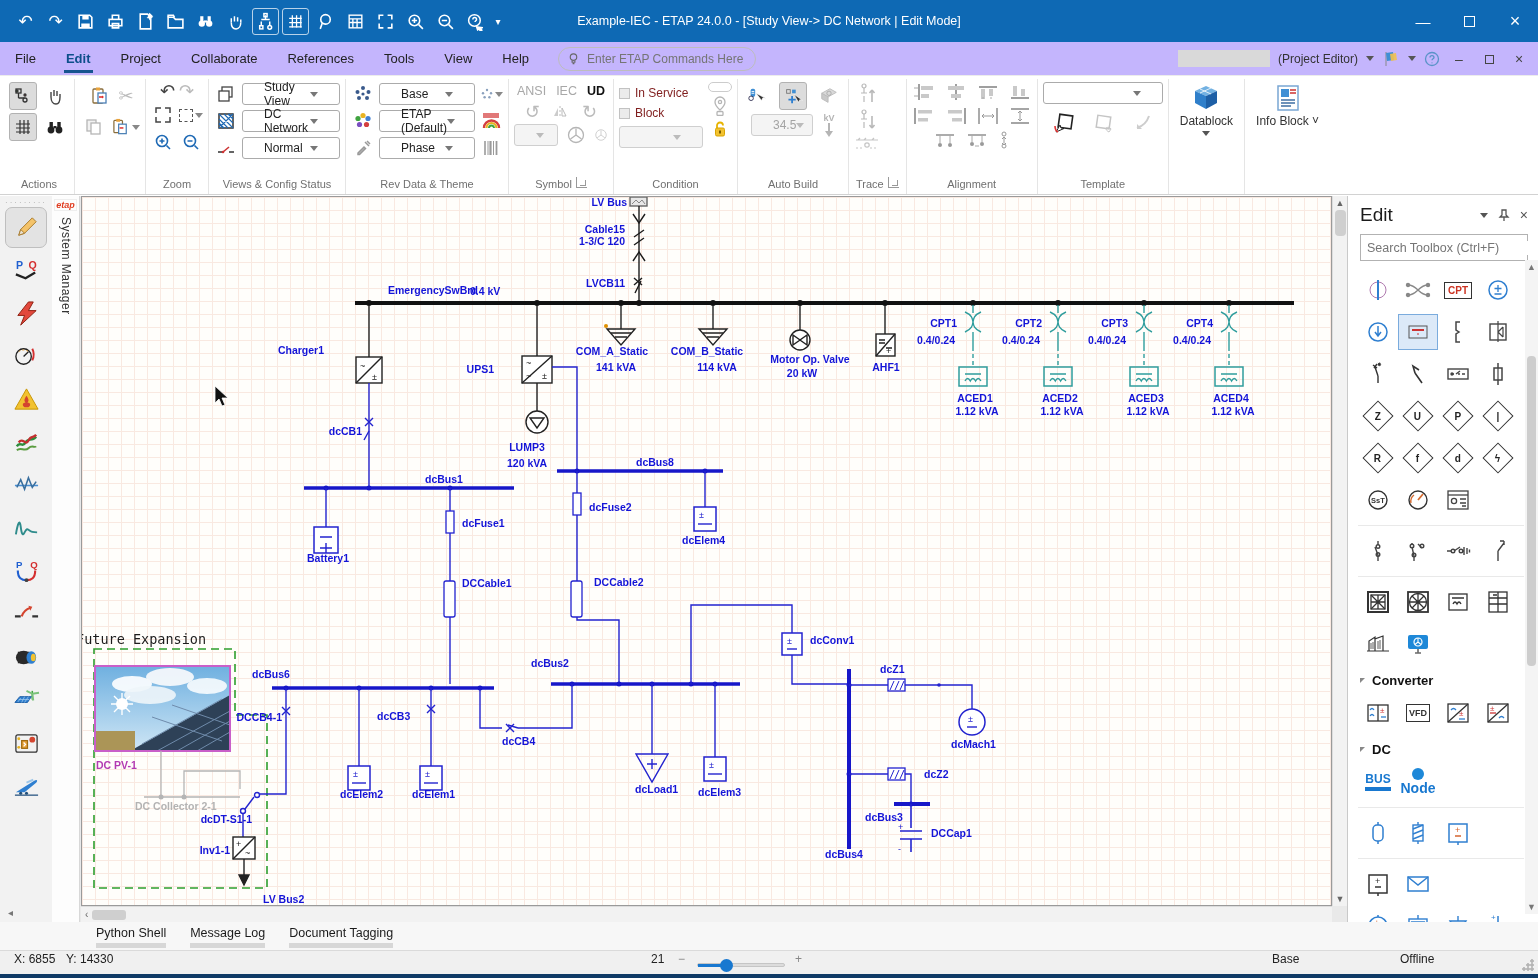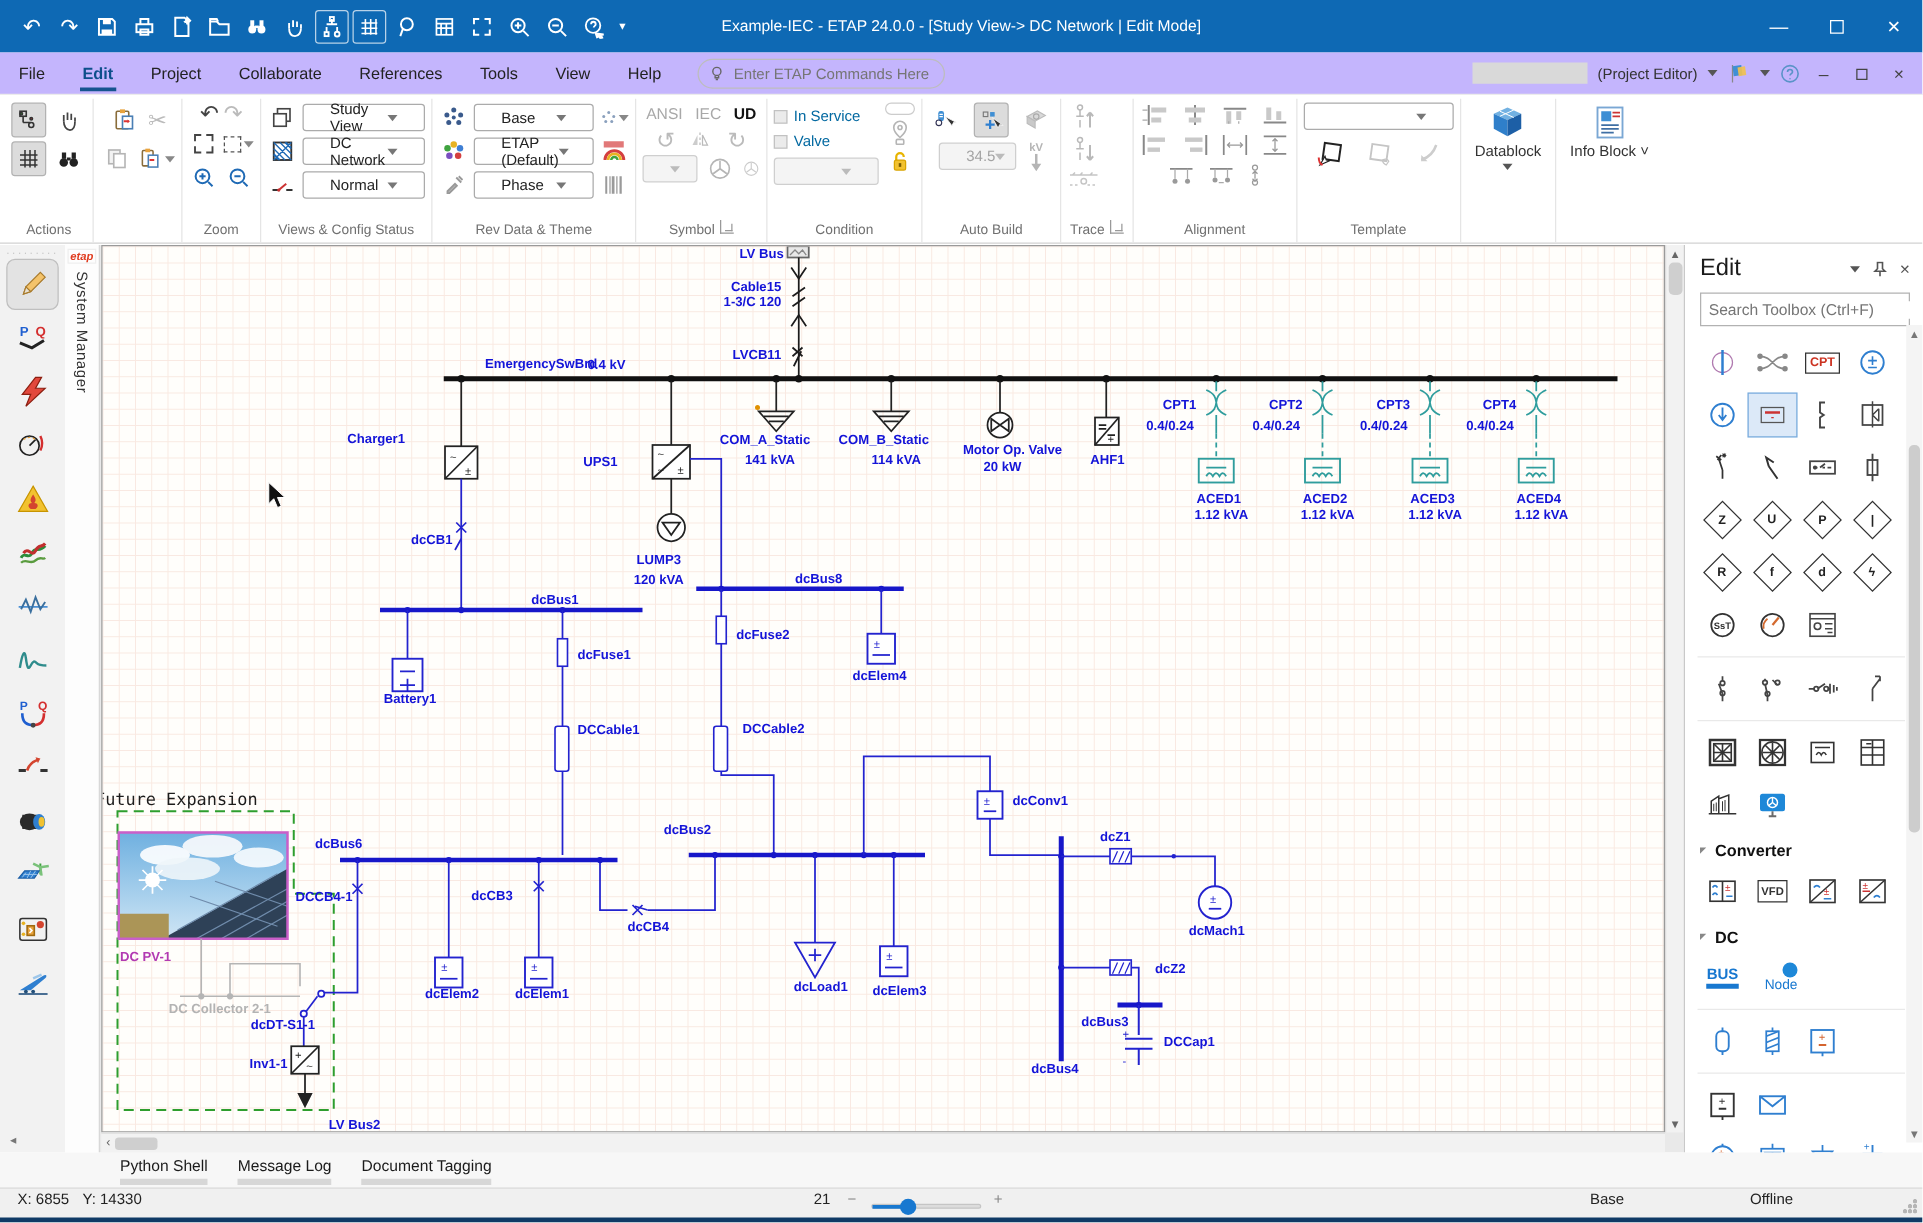--- a/index.html
+++ b/index.html
@@ -36,21 +36,21 @@
   .rbtn.sm{width:24px;height:24px}
   .rbtn.pressed{background:#dcdcdc;border:1px solid #b2b2b2}
   .rbtn svg{width:20px;height:20px}
   .rsel{height:22px;border:1px solid #ababab;border-radius:3px;background:#fff;display:flex;align-items:center;font-size:12px;color:#222;padding:0 21px;justify-content:space-between}
   .rsel.dis{background:#f4f4f4;color:#a3a3a3;border-color:#cfcfcf}
   .glyph{font-size:18px;color:#444;line-height:1}
   .glyph.dis{color:#bbb}
   .launch{width:11px;height:11px;border-left:1px solid #999;border-bottom:1px solid #999;position:relative;display:inline-block;margin-left:4px}
   .launch::after{content:"";position:absolute;right:1px;bottom:1px;width:5px;height:5px;border-right:1.5px solid #999;border-bottom:1.5px solid #999}
   .cbx{width:11px;height:11px;border:1px solid #c2c2c2;background:#ebebeb;display:inline-block;margin-right:5px}
-  .ctext{font-size:12px;color:#0369a1;display:flex;align-items:center}
+  .ctext{font-size:12px;color:#7f1d1d;display:flex;align-items:center}
   .symtabs{display:flex;gap:10px;font-size:12.5px;color:#a8a8a8;padding:2px 2px}
   .symtabs .on{color:#111;font-weight:bold}
   .bigbtn{display:flex;flex-direction:column;align-items:center;font-size:12px;color:#333;padding:2px 6px;gap:2px;line-height:1.25;text-align:center}
   
   .main{position:absolute;top:196px;left:0;width:1538px;height:726px;display:flex}
   .ltb{width:52px;background:#f2f2f2;display:flex;flex-direction:column;align-items:center;padding-top:2px}
   .dots{color:#b5b5b5;font-size:8px;letter-spacing:2px;height:8px}
   .lti{width:42px;height:41px;display:flex;align-items:center;justify-content:center;border-radius:7px;margin:1px 0}
   .lti.sel{background:#e3e3e3;border:1px solid #bfbfbf}
   .lti svg{width:27px;height:27px}
@@ -84,21 +84,21 @@
   .tb{width:40px;height:36px;display:flex;align-items:center;justify-content:center}
   .tb svg{width:26px;height:26px}
   .tb.sel{background:#dce9f8;border:1px solid #7aabdd}
   .sep{height:1px;background:#e9e9e9;margin:4px 0}
   .sechead{display:flex;align-items:center;gap:7px;font-weight:bold;font-size:13px;color:#111;padding:8px 0 4px 2px}
   .tri{width:0;height:0;border-top:5px solid #888;border-right:5px solid transparent}
   .dia{width:22px;height:22px;border:1.6px solid #333;transform:rotate(45deg);display:flex;align-items:center;justify-content:center}
   .dia i{transform:rotate(-45deg);font-style:normal;font-weight:bold;font-size:10px;color:#222}
   .cptbox{border:1.6px solid #333;color:#c32;font-weight:bold;font-size:10px;padding:2px 3px}
   .busw{color:#1878d0;font-weight:bold;font-size:12px;border-bottom:4px solid #1878d0;line-height:1.1}
-  .nodew{display:flex;flex-direction:column;align-items:flex-end;color:#1878d0;font-size:11px;font-weight:normal}
+  .nodew{display:flex;flex-direction:column;align-items:center;color:#1878d0;font-size:14px;font-weight:bold}
   .nodew b{width:12px;height:12px;border-radius:50%;background:#1e88d8}
   .vfdbox{border:1.6px solid #333;font-size:9px;font-weight:bold;color:#333;padding:3px 2px}
   .rp-sb{position:absolute;right:0;top:64px;bottom:8px;width:13px;background:#f4f4f4;display:flex;flex-direction:column;align-items:center;justify-content:space-between;padding:2px 0;color:#777;font-size:9px}
   .rp-sb .thumb{position:absolute;left:2px;top:96px;height:310px;width:9px;background:#cdcdcd;border-radius:4px}
   
   .bottombar{position:absolute;top:922px;left:0;width:1538px;height:28px;background:#f7f7f7;display:flex;align-items:flex-start;padding-left:86px;gap:4px}
   .btab{font-size:12.5px;color:#1b1b1b;padding:4px 10px 2px;display:flex;flex-direction:column;gap:3px}
   .btab::after{content:"";height:5px;background:#d7d7d7}
   .statusbar{position:absolute;top:950px;left:0;width:1538px;height:28px;background:#f0f0f0;border-top:1px solid #dadada;font-size:12px;color:#222}
   .statusbar::after{content:"";position:absolute;left:0;right:0;bottom:0;height:4px;background:#0f3a66}
@@ -531,21 +531,21 @@
 
   <div class="rg">
     <div class="rgb">
       <div class="col" style="align-items:flex-start;gap:6px;padding-top:4px">
         <div class="ctext">
             <span class="cbx"></span>
             <span>In Service</span>
           </div>
         <div class="ctext">
             <span class="cbx"></span>
-            <span>Valve</span>
+            <span>Block</span>
           </div>
         <div class="rsel dis" style="width:84px">
             <span></span>
             <span class="caret" style="border-top-color:#bbb"></span>
           </div>
       </div>
       <div class="col" style="gap:4px">
         <span style="width:24px;height:10px;border:1px solid #ccc;border-radius:5px;display:inline-block"></span>
         <svg width="16" height="20" viewBox="0 0 16 20" fill="none" stroke="#b5b5b5" stroke-width="1.3">
             <path d="M8 1a5 5 0 0 1 5 5c0 3.5-5 8-5 8S3 9.5 3 6a5 5 0 0 1 5-5z"></path>

